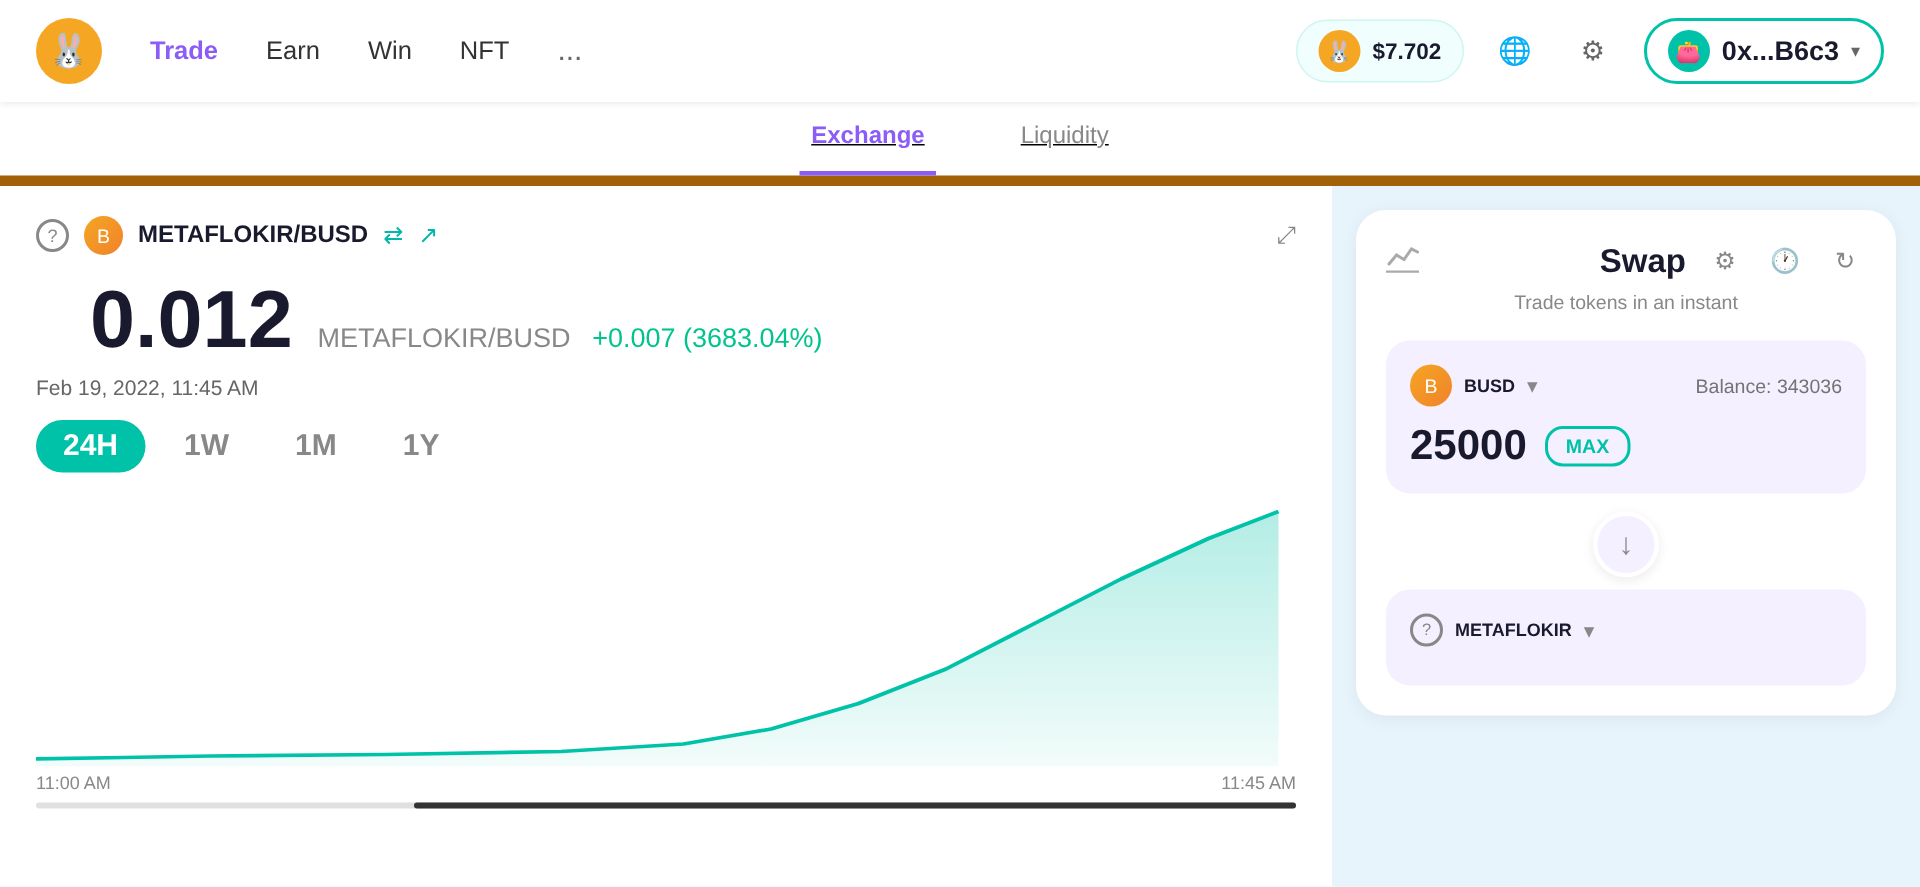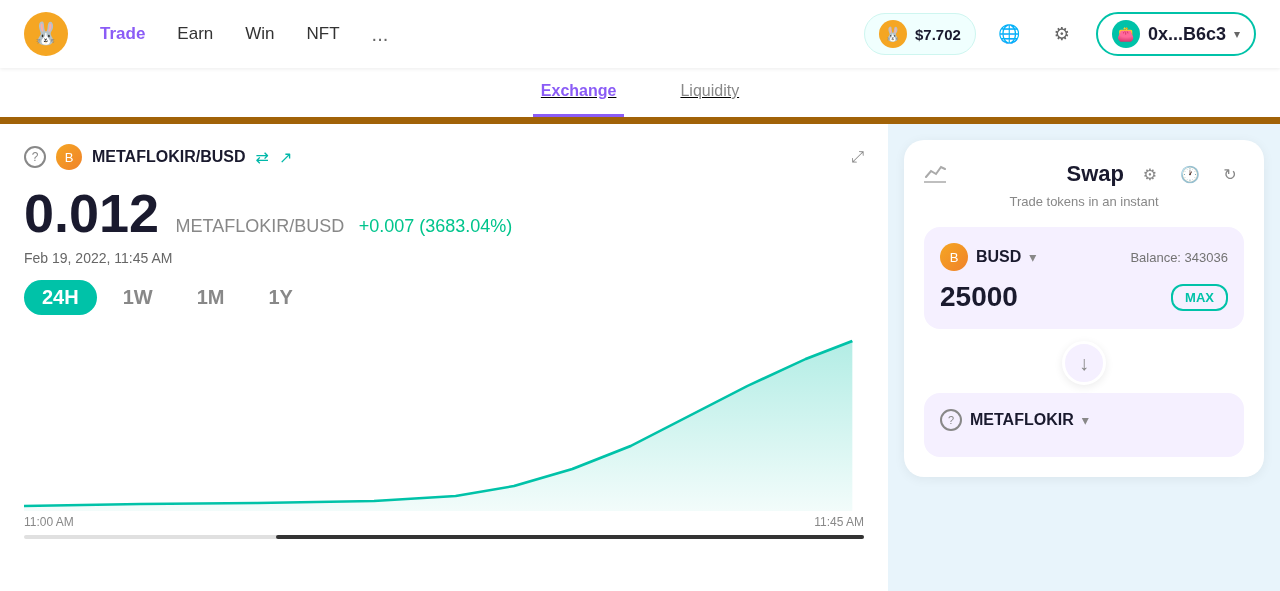--- a/index.html
+++ b/index.html
@@ -225,20 +225,21 @@
     }
 
     .price-display {
       margin-bottom: 6px;
     }
     .price-main {
       font-size: 54px;
       font-weight: 900;
       color: #1a1a2e;
       display: inline;
+      margin-left: 36px;
     }
     .price-pair {
       font-size: 18px;
       color: #888;
       margin-left: 12px;
     }
     .price-change {
       font-size: 18px;
       color: #00c48c;
       margin-left: 10px;
@@ -379,36 +380,36 @@
       height: 28px;
       border-radius: 50%;
       background: linear-gradient(135deg, #f5a623, #f0822a);
       display: flex;
       align-items: center;
       justify-content: center;
       font-size: 13px;
       color: white;
     }
     .token-name {
-      font-size: 16px;
+      font-size: 12px;
       font-weight: 700;
       color: #1a1a2e;
     }
     .token-chevron {
       font-size: 14px;
       color: #888;
     }
     .token-balance {
       font-size: 13px;
       color: #737373;
     }
     .token-amount-row {
       display: flex;
       align-items: center;
-      justify-content: space-between;
+      justify-content: flex-start;
     }
     .token-amount {
       font-size: 28px;
       font-weight: 700;
       color: #1a1a2e;
     }
     .max-btn {
       margin-left: 12px;
       border: 2px solid #00c2a8;
       color: #00c2a8;

